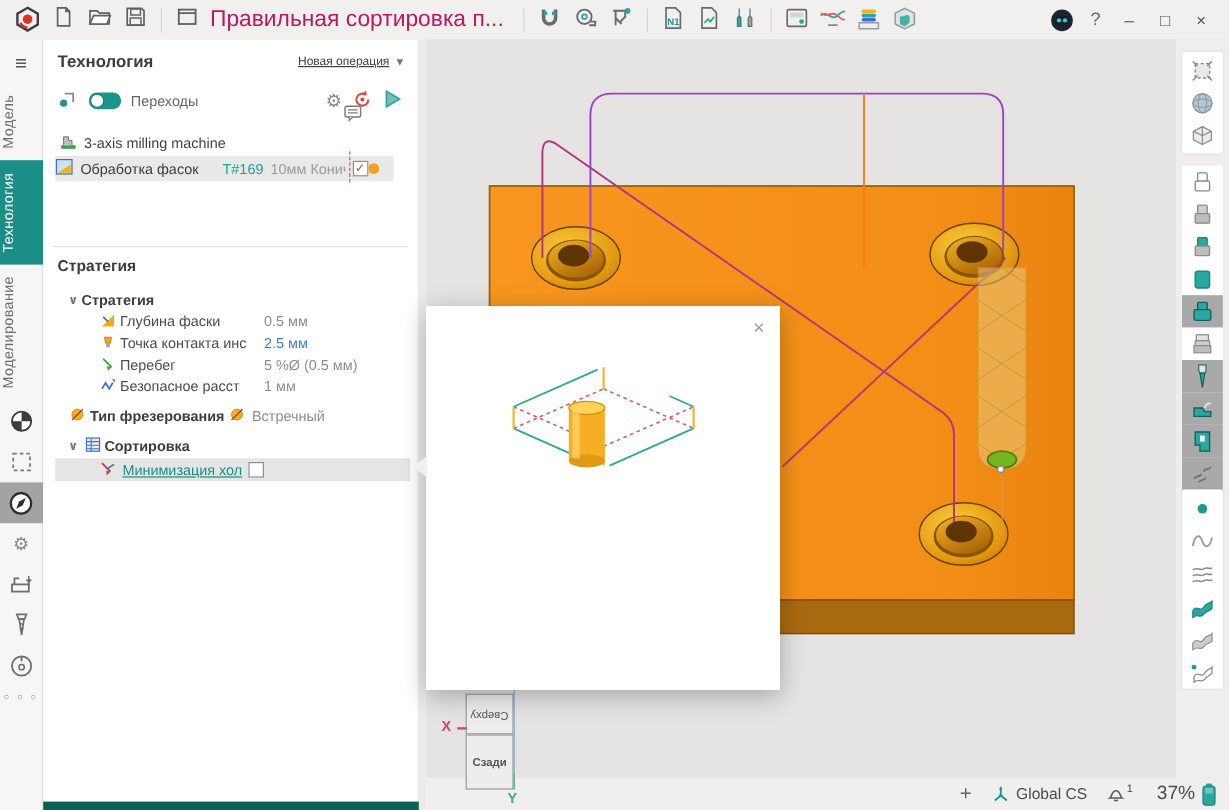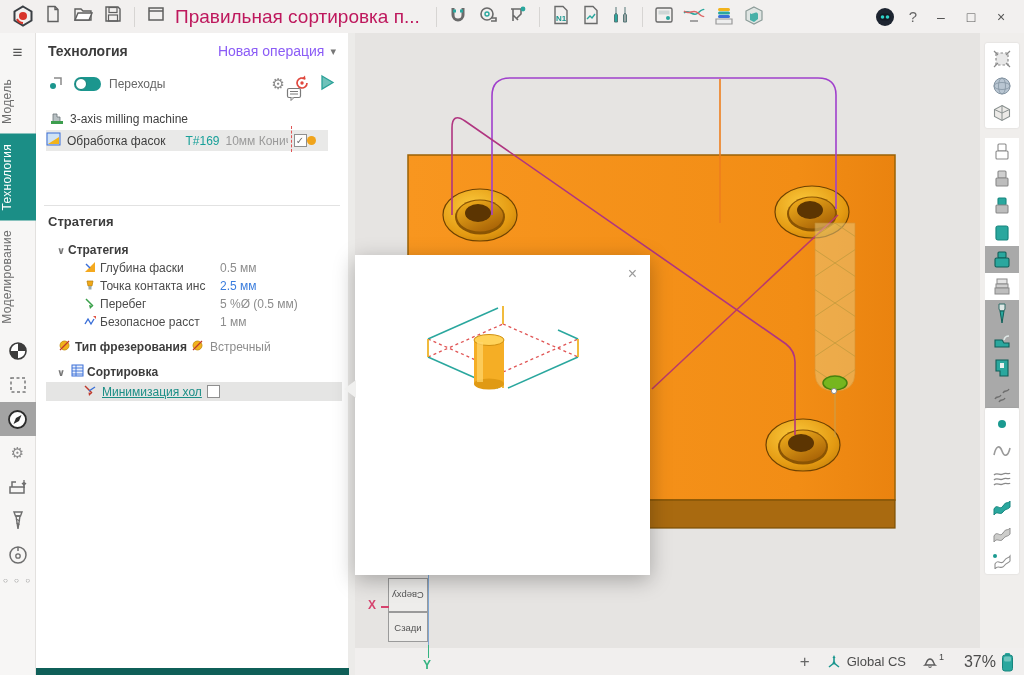--- a/index.html
+++ b/index.html
@@ -26,21 +26,21 @@
     padding:10px 0; width:36px; text-align:center; letter-spacing:.3px; }
   .vtab.active { background:#1b8e86; color:#fff; }
   .ricon { width:36px; height:34px; display:flex; align-items:center; justify-content:center; color:#6e6e6e; }
   .ricon.activebg { background:#a3a3a3; }
   .rail .dots { font-size:8px; color:#8a8a8a; letter-spacing:2px; margin-top:4px; }
 
   
   .panel { width:319px; background:#fff; border-right:7px solid #ecebe9; position:relative; font-size:12px; }
   .p-head { position:absolute; left:0; right:0; top:10px; display:flex; align-items:center; padding:0 12px; }
   .p-title { font-size:14px; font-weight:bold; color:#3c3c3c; }
-  .new-op { margin-left:auto; font-size:14px; color:#8b5cf6; }
+  .new-op { margin-left:auto; font-size:10px; color:#404040;text-decoration:underline; }
   .new-op-caret { color:#777; margin-left:6px; font-size:11px; }
   .p-tools { position:absolute; left:0; right:0; top:38px; display:flex; align-items:center; padding:0 12px; gap:8px; height:26px; }
   .toggle { width:27px; height:14px; border-radius:7px; background:#1b968e; position:relative; }
   .toggle .knob { position:absolute; left:1px; top:1px; width:12px; height:12px; border-radius:50%; background:#fff; border:1px solid #128078; }
   .tog-label { color:#666; }
   .p-tools .sp { flex:1; }
   .gear { font-size:15px; color:#8a8a8a; }
 
   .tree { position:absolute; left:0; right:16px; top:72px; }
   .row-machine { display:flex; align-items:center; height:20px; padding-left:14px; gap:5px; color:#3f3f3f; margin-top:4px; }
@@ -79,21 +79,21 @@
   .canvasrow { flex:1; display:flex; min-height:0; }
   .vpwrap { width:625px; height:615px; position:relative; background:#e6e4e2; }
   .vp-svg { position:absolute; left:0; top:0; }
 
   
   .ncube { position:absolute; left:30px; top:542px; width:70px; height:95px; font-size:9.5px; color:#555; }
   .ncbox { position:absolute; left:3px; width:40px; border:1px solid #9a9a9a; background:#eeedeb;
     display:flex; align-items:center; justify-content:center; }
   .ncbox.top { top:3px; height:34px; }
   .ncbox.top span { transform:rotate(180deg); }
-  .ncbox.front { top:37px; height:30px; }
+  .ncbox.front { top:37px; height:46px;font-weight:bold; }
   .nc-blue { position:absolute; left:43px; top:0; width:1px; height:70px; background:#7fa7d4; }
   .nc-x { position:absolute; left:-17px; top:23px; color:#d6436e; font-weight:bold; font-size:12px; }
   .nc-xline { position:absolute; left:-4px; top:31px; width:8px; height:2px; background:#d6436e; }
   .nc-yline { position:absolute; left:43px; top:70px; width:1px; height:13px; background:#35b381; }
   .nc-y { position:absolute; left:38px; top:83px; color:#35b381; font-weight:bold; font-size:12px; }
 
   
   .popup { position:absolute; left:0px; top:222px; width:295px; height:320px; background:#fff;
     box-shadow:0 5px 20px rgba(0,0,0,.28); z-index:20; }
   .popup::before { content:""; position:absolute; left:-11px; top:125px; border:9px solid transparent;

